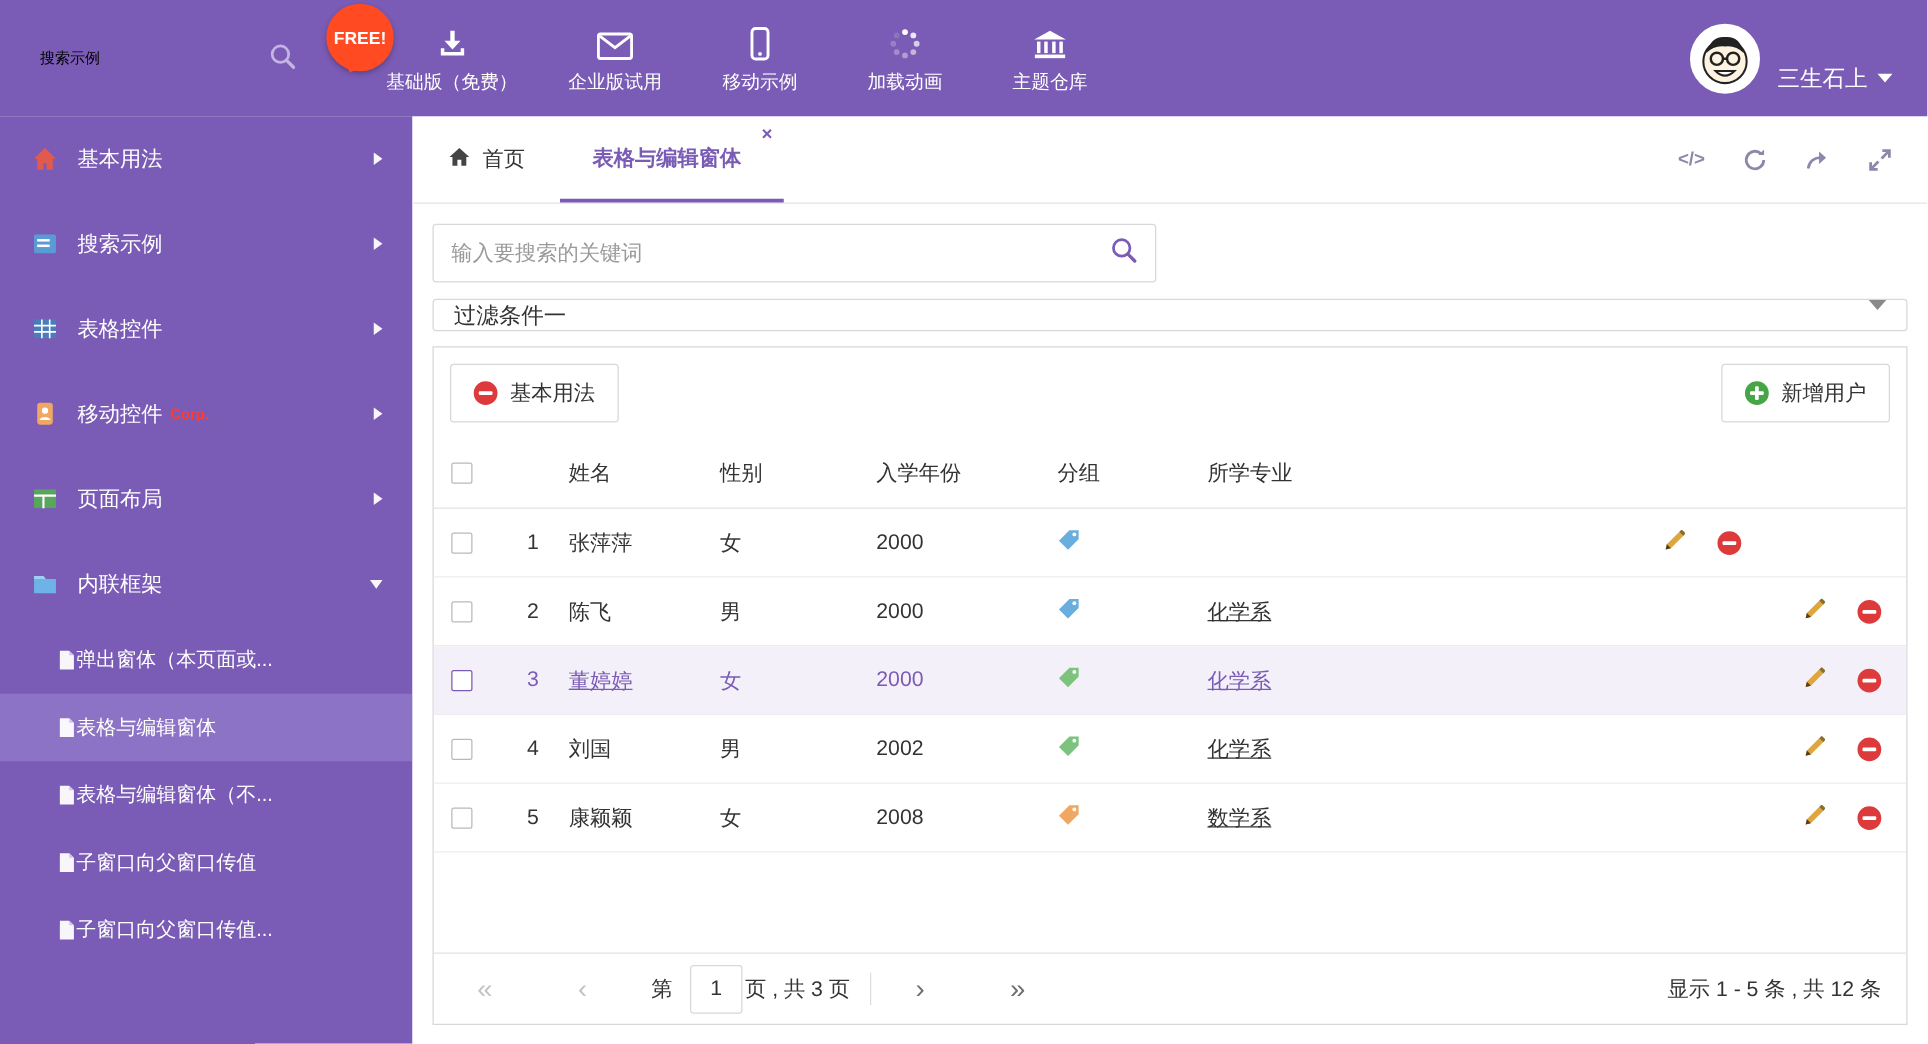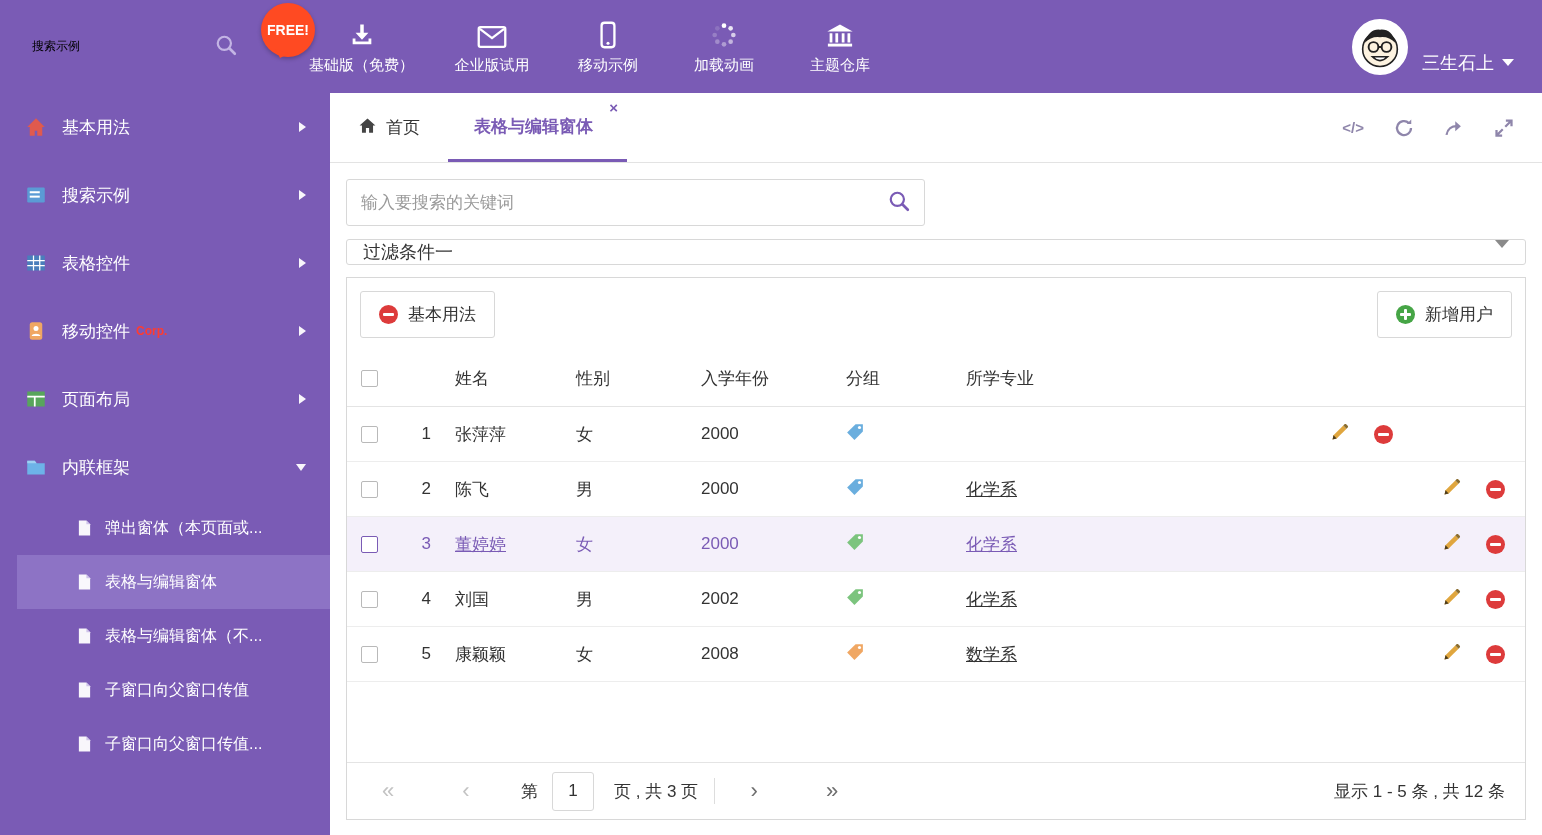--- a/index.html
+++ b/index.html
@@ -29,21 +29,21 @@
   .bodyrow{ display:flex; flex:1; min-height:0; }
 
   
   .sidebar{ width:330px; flex-shrink:0; background:var(--purple); overflow:hidden; }
   .side-item{ height:68px; display:flex; align-items:center; padding:0 24px 0 26px; color:#fff; font-size:17px; cursor:pointer; }
   .side-item .sicon{ width:20px; height:20px; margin-right:16px; flex-shrink:0; }
   .side-item .chev{ margin-left:auto; }
   .chev-right{ width:0; height:0; border-top:5.5px solid transparent; border-bottom:5.5px solid transparent; border-left:7px solid rgba(255,255,255,.95); display:inline-block; }
   .chev-down{ width:0; height:0; border-left:5.5px solid transparent; border-right:5.5px solid transparent; border-top:7px solid rgba(255,255,255,.95); display:inline-block; }
   .corp-badge{ font-size:12px; margin-left:6px; font-weight:bold; }
-  .side-sub{ height:54px; display:flex; align-items:center; gap:13px; padding-left:60px; color:#fff; font-size:16px; cursor:pointer; white-space:nowrap;margin-left:17px; }
+  .side-sub{ height:54px; display:flex; align-items:center; padding-left:46px; color:#fff; font-size:16px; cursor:pointer; white-space:nowrap; }
   .side-sub.active{ background:var(--purple-light); }
   .page-icon{ width:15px; height:18px; flex-shrink:0; }
 
   
   .main{ flex:1; background:#fff; display:flex; flex-direction:column; min-width:0; }
 
   .tabbar{ height:70px; flex-shrink:0; border-bottom:1px solid #e3e3e3; display:flex; align-items:stretch; }
   .tab{ display:flex; align-items:center; gap:9px; padding:0 28px; font-size:17px; color:#333; cursor:pointer; }
   .tab.active{ position:relative; color:var(--purple); font-weight:bold; border-bottom:3px solid var(--purple); padding:0 34px 0 26px; }
   .tab-close{ position:absolute; top:7px; right:9px; font-size:15px; font-weight:bold; color:var(--purple); line-height:1; cursor:pointer; }
@@ -519,21 +519,21 @@
 
         </div>
 
         <div class="table-filler"></div>
 
         <div class="pager">
           <span class="pg-arrow pg-disabled" style="margin-left:6px">«</span>
           <span class="pg-arrow pg-disabled" style="margin-left:48px">‹</span>
           <span class="pg-label" style="margin-left:40px">第</span>
           <input class="page-input" style="margin-left: 14px;" value="1">
-          <span class="pg-label" style="margin-left:20px">页 , 共 3 页</span>
+          <span class="pg-label" style="margin-left:2px">页 , 共 3 页</span>
           <span class="pg-divider" style="margin-left:16px"></span>
           <span class="pg-arrow pg-enabled" style="margin-left:24px">›</span>
           <span class="pg-arrow pg-enabled" style="margin-left:48px">»</span>
           <span class="pg-summary">显示 1 - 5 条 , 共 12 条</span>
         </div>
 
       </div>
     </main>
   </div>
 </div>

